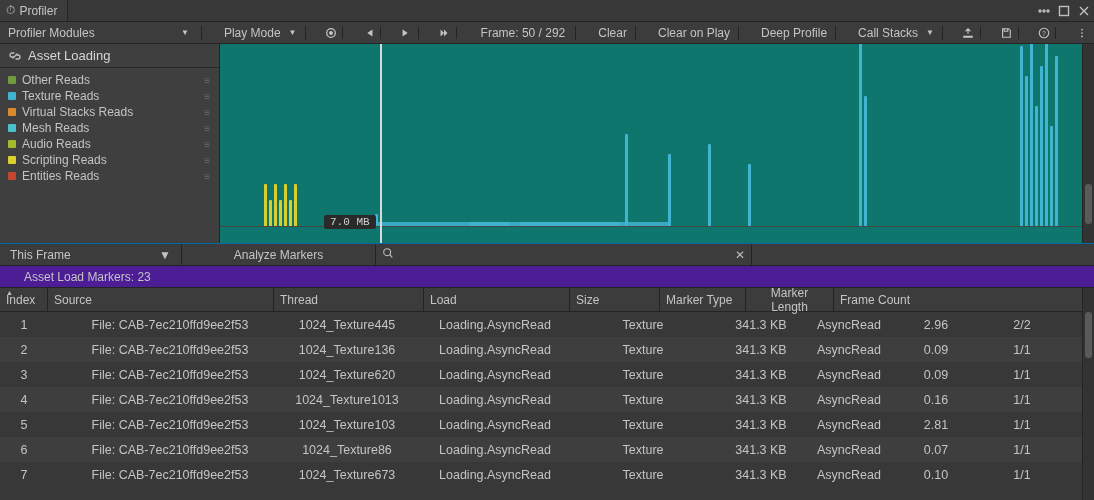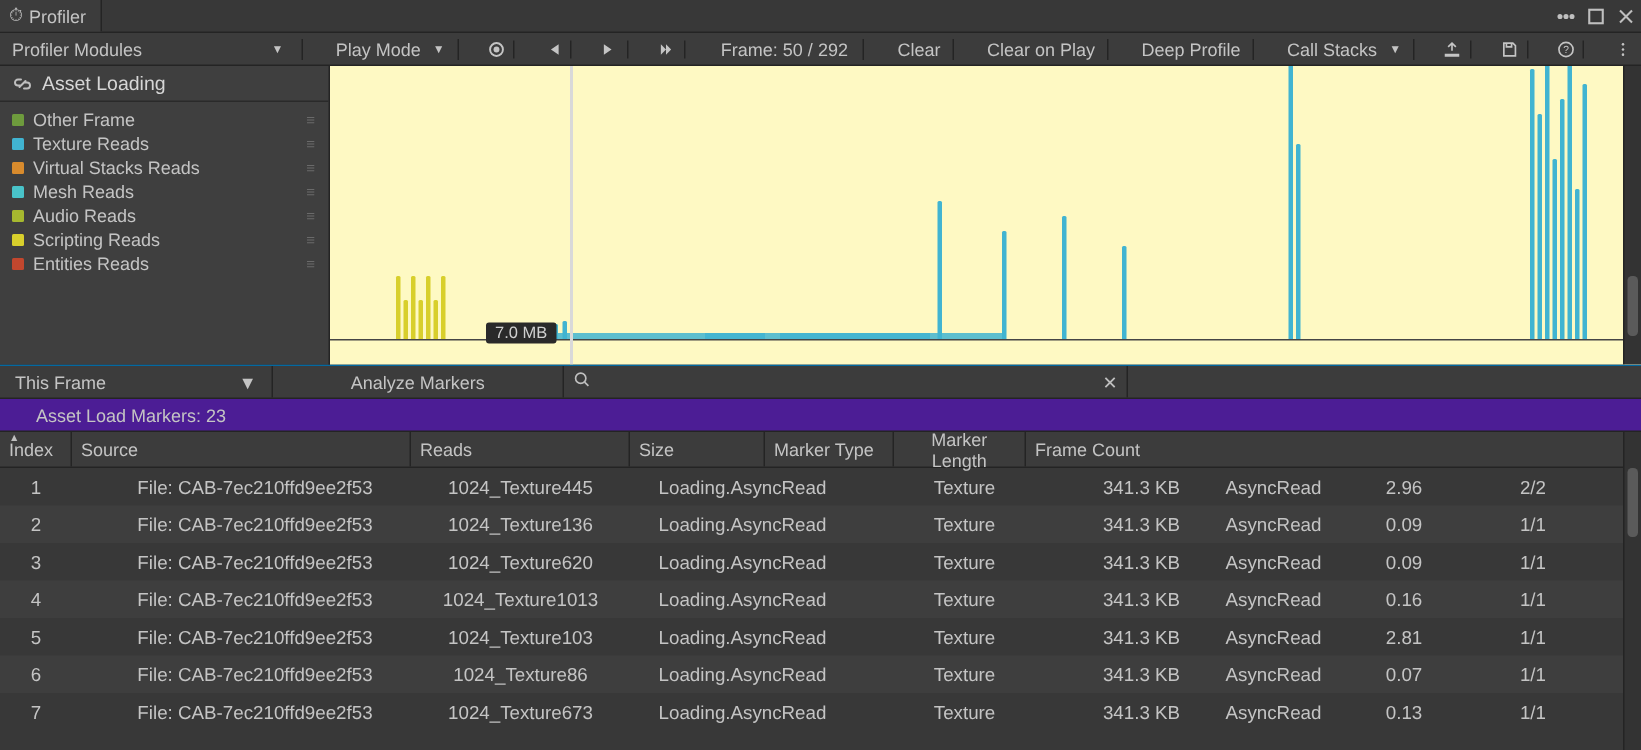--- a/index.html
+++ b/index.html
@@ -75,22 +75,23 @@
   .legend-list { padding:4px 0; }
   .legend-row {
     height:16px; display:flex; align-items:center; gap:6px;
     padding:0 8px;
     font-size:12px; color:#c4c4c4;
   }
   .legend-row .sw { width:8px; height:8px; border-radius:1px; }
   .legend-row .drag { margin-left:auto; color:#6a6a6a; letter-spacing:1px; font-size:10px; }
   
   .chart-wrap {
-    flex:1; position:relative; background:#fef9c3;
+    flex:1; position:relative; background:#0f766e;
     overflow:hidden;
+    font-family:Liberation Mono, monospace;
   }
   .chart-wrap .scrub {
     position:absolute; top:0; bottom:0; left:160px; width:2px; background:#d9d9d9;
   }
   .chart-wrap .baseline {
     position:absolute; left:0; right:0; bottom:16px; height:1px; background:#454545;
   }
   .chart-wrap .pill {
     position:absolute; left:104px; bottom:14px;
     background:#2a2a2a; color:#d0d0d0; font-size:11px;
@@ -280,21 +281,21 @@
   <div class="legend">
     <div class="legend-head">
       <svg viewBox="0 0 14 14">
           <path d="M5 9l4-4M6 4h-2a2 2 0 000 4h2M8 10h2a2 2 0 000-4h-2" fill="none" stroke="#bfbfbf" stroke-width="1.3" stroke-linecap="round"></path>
         </svg>
       <span>Asset Loading</span>
     </div>
     <div class="legend-list" id="legend-list">
         <div class="legend-row">
           <span class="sw" style="background:#6e9b3d"></span>
-               <span>Other Frame</span>
+               <span>Other Reads</span>
                <span class="drag">≡</span>
         </div>
         <div class="legend-row">
           <span class="sw" style="background:#41b4d1"></span>
                <span>Texture Reads</span>
                <span class="drag">≡</span>
         </div>
         <div class="legend-row">
           <span class="sw" style="background:#d88b2d"></span>
                <span>Virtual Stacks Reads</span>
@@ -385,22 +386,25 @@
 
 <div class="table-wrap">
   <div class="thead">
     <div class="th col-idx">
         <span class="sort">▲</span>
         <span>Index</span>
       </div>
     <div class="th col-src">
         <span>Source</span>
       </div>
+    <div class="th col-thr">
+        <span>Thread</span>
+      </div>
     <div class="th col-type">
-        <span>Reads</span>
+        <span>Load</span>
       </div>
     <div class="th col-size">
         <span>Size</span>
       </div>
     <div class="th col-mtype">
         <span>Marker Type</span>
       </div>
     <div class="th col-mlen">
         <span>Marker Length</span>
       </div>
@@ -476,20 +480,20 @@
     <div class="td col-fc">1/1</div>
       </div>
       <div class="tr">
     <div class="td col-idx">7</div>
     <div class="td col-src">File: CAB-7ec210ffd9ee2f53</div>
     <div class="td col-asset">1024_Texture673</div>
     <div class="td col-thr">Loading.AsyncRead</div>
     <div class="td col-type">Texture</div>
     <div class="td col-size">341.3 KB</div>
     <div class="td col-mtype">AsyncRead</div>
-    <div class="td col-mlen">0.13</div>
+    <div class="td col-mlen">0.10</div>
     <div class="td col-fc">1/1</div>
       </div>
     </div>
   <div class="tbl-scroll">
       <div class="thumb"></div>
     </div>
 </div>
 
 </body></html>

